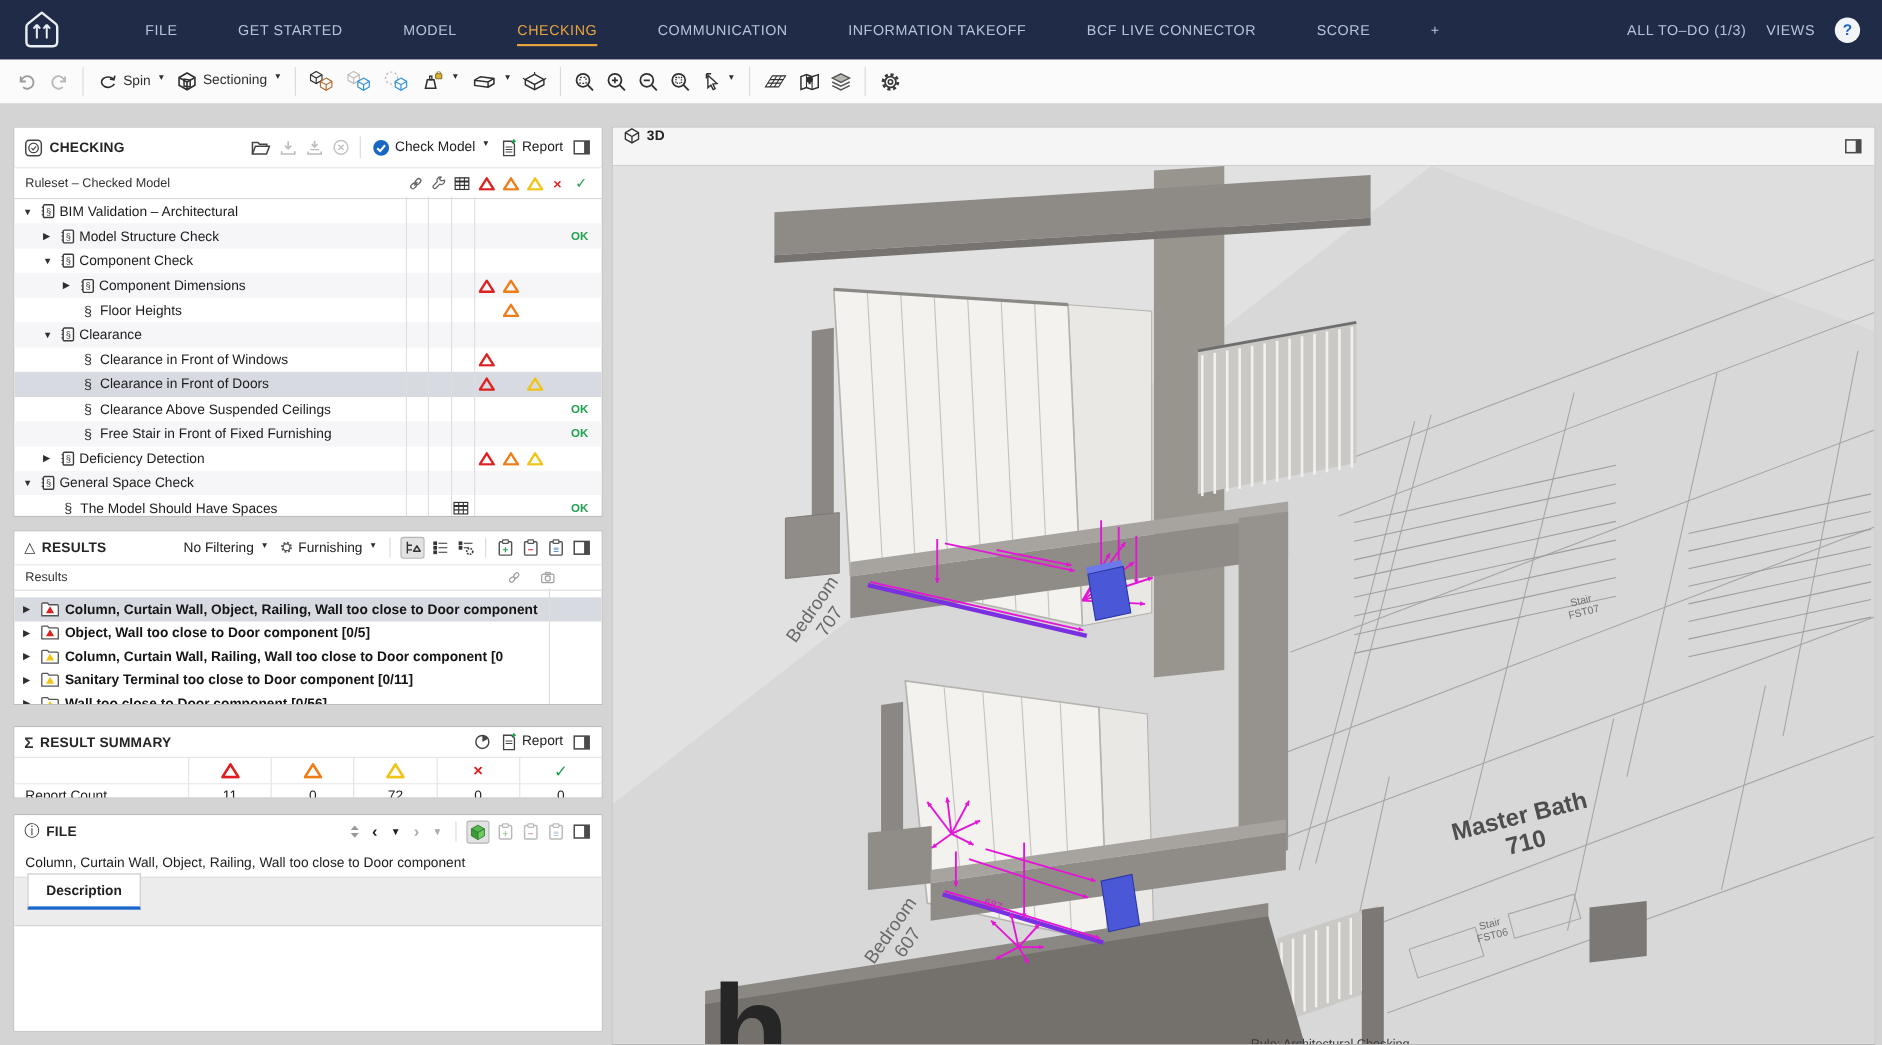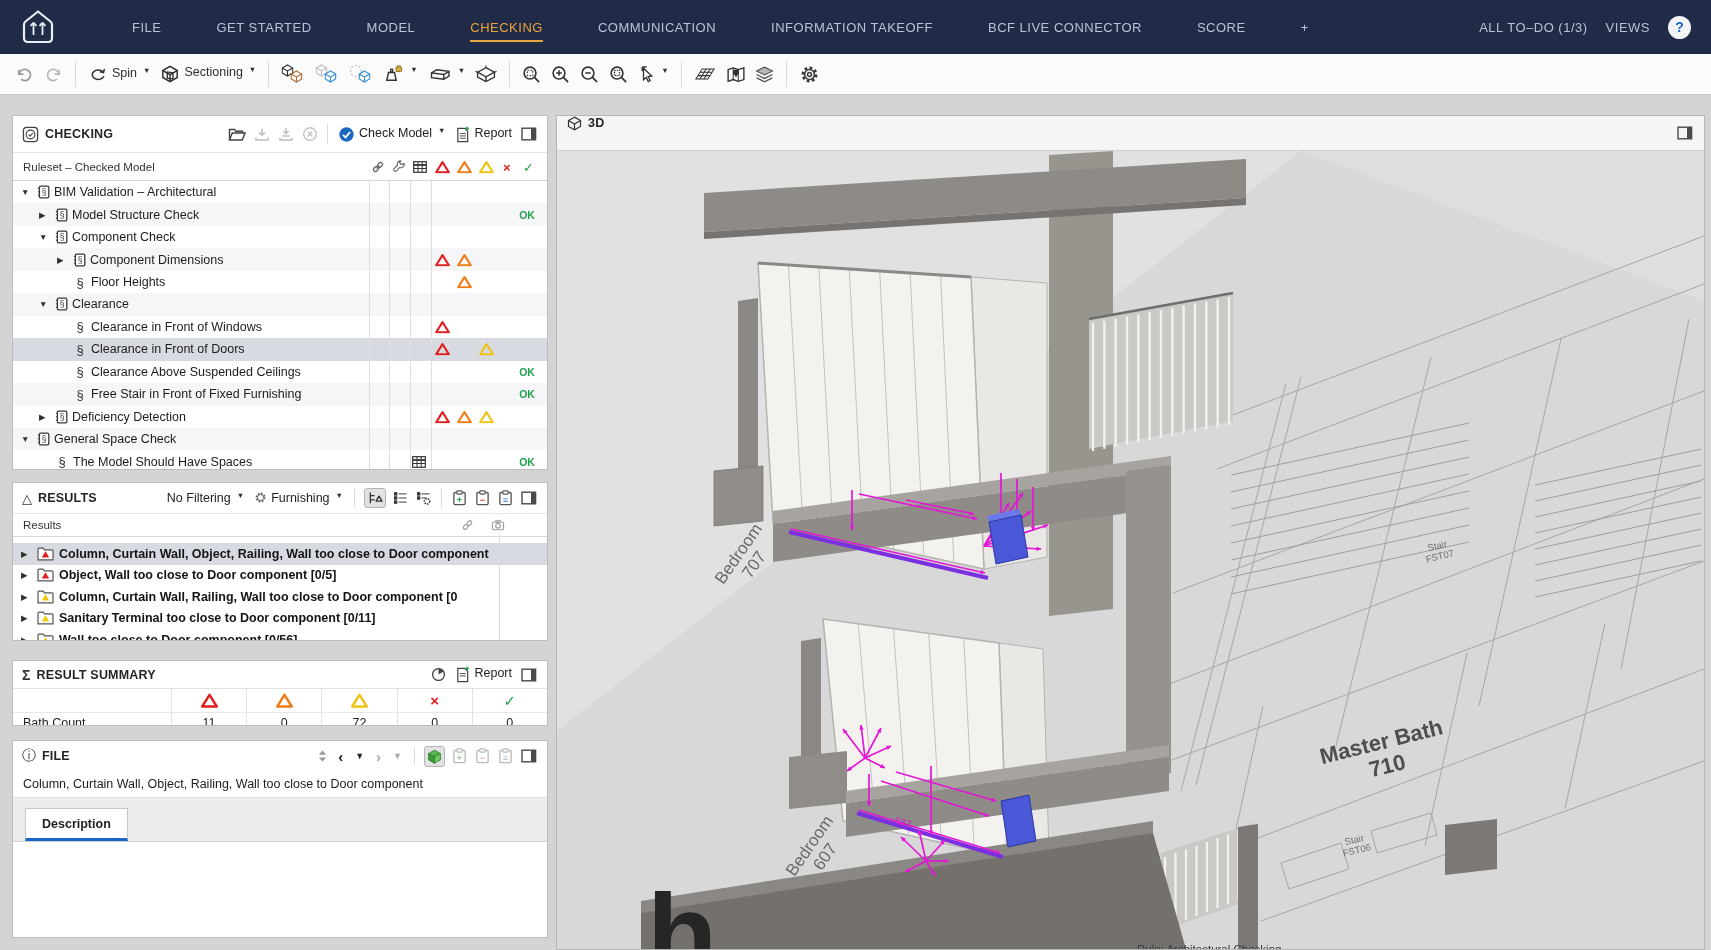--- a/index.html
+++ b/index.html
@@ -58,21 +58,21 @@
   .rlbl{margin-left:5px;white-space:nowrap;overflow:hidden;width:432px;flex:none}
   
   .sumtable{display:grid;grid-template-columns:158px repeat(5,75.2px)}
   .sumcell{height:23px;display:flex;align-items:center;justify-content:center;border-left:1px solid #e2e2e2;border-bottom:1px solid #e8e8e8}
   .sumcell.first{border-left:none;justify-content:flex-start;padding-left:10px}
   .sumval{height:16px;overflow:hidden;display:flex;align-items:flex-start;justify-content:center;
     border-left:1px solid #e2e2e2;font-size:12.5px;color:#222;line-height:21px}
   .sumval.first{border-left:none;justify-content:flex-start;padding-left:10px;font-size:12.5px}
   
   .iheading{height:26px;display:flex;align-items:center;padding:0 10px;font-size:12.5px;color:#1c1c1c;white-space:nowrap}
-  .tabstrip{height:44px;background:#ececec;border-top:1px solid #e0e0e0;display:flex;align-items:flex-end;padding:0 0 0 12px;box-sizing:border-box}
+  .tabstrip{height:44px;background:#ececec;border-top:1px solid #e0e0e0;display:flex;align-items:flex-end;padding:0 0 14px 12px;box-sizing:border-box}
   .tab{height:33px;background:#fff;border:1px solid #c7c7c7;border-bottom:none;display:flex;align-items:center;
     padding:0 16px;font-size:12.5px;font-weight:700;color:#222;border-bottom:3px solid #1b66c9;box-sizing:border-box}
   .tabcontent{background:#fff;border-top:1px solid #cfcfcf;height:104px}
   
   .vhead{position:absolute;top:0;left:0;right:0;height:35px;background:#f5f5f5;border-bottom:1px solid #cfcfcf;
     display:flex;padding:0 10px;gap:6px;box-sizing:border-box}
 </style>
 </head>
 <body>
 
@@ -727,21 +727,21 @@
               <path d="M9 2 L16.8 14.4 H1.2 Z" fill="none" stroke="#ef7d17" stroke-width="2.6" stroke-linejoin="round"></path>
             </svg>
           </div>
         <div class="sumcell" id="sum-tri-yellow">
             <svg width="17" height="15" viewBox="0 0 18 16">
               <path d="M9 2 L16.8 14.4 H1.2 Z" fill="none" stroke="#f0c314" stroke-width="2.6" stroke-linejoin="round"></path>
             </svg>
           </div>
         <div class="sumcell xchar" style="font-size:15px">×</div>
         <div class="sumcell vchar" style="font-size:15px">✓</div>
-        <div class="sumval first">Bath Count</div>
+        <div class="sumval first">Report Count</div>
         <div class="sumval">11</div>
         <div class="sumval">0</div>
         <div class="sumval">72</div>
         <div class="sumval">0</div>
         <div class="sumval">0</div>
       </div>
     </section>
 
     <section class="panel" style="left:12px;top:645px;width:536px;height:198px">
       <div class="phead" style="height:30px">

